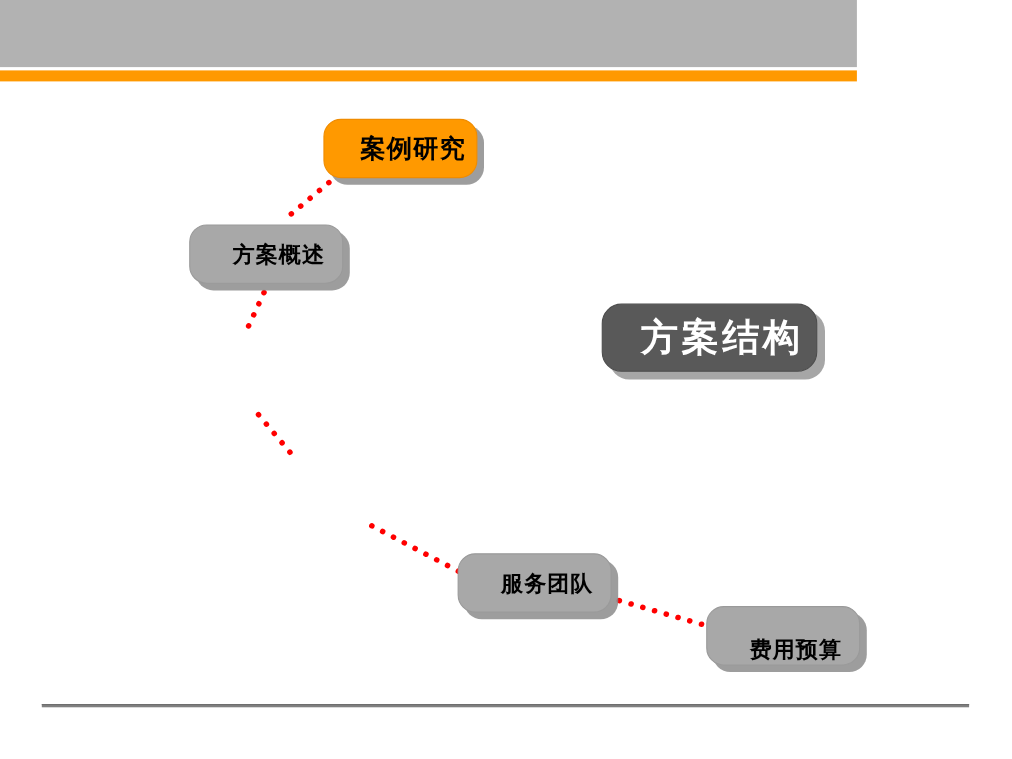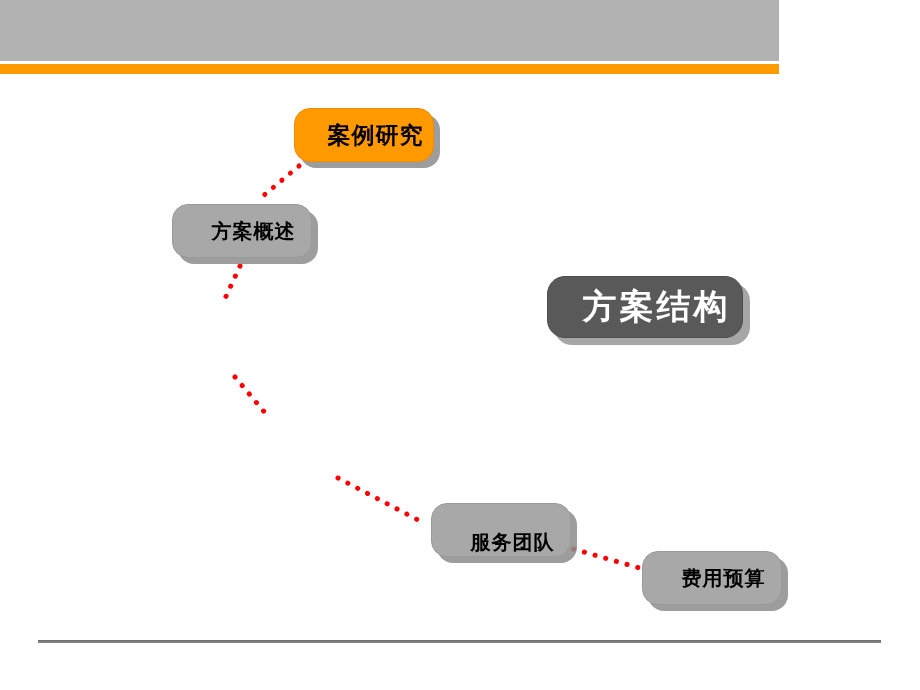--- a/index.html
+++ b/index.html
@@ -122,25 +122,25 @@
   <div class="node node-accent" style="left:294px; top:108px; width:140px;">
     <span>案例研究</span>
   </div>
 
   <div class="node node-step" style="left:172px; top:204px; width:140px;">
     <span>方案概述</span>
   </div>
 
 
 
-  <div class="node node-step" style="left:431px; top:503px; width:140px;align-items:flex-end;">
+  <div class="node node-step" style="left:416px; top:503px; width:140px;">
     <span>服务团队</span>
   </div>
 
-  <div class="node node-step" style="left:642px; top:551px; width:140px;">
+  <div class="node node-step" style="left:642px; top:551px; width:140px;align-items:flex-end;">
     <span>费用预算</span>
   </div>
 
   <div class="node node-title" style="left:527px; top:276px; width:196px;margin-left:20px;">
     <span>方案结构</span>
   </div>
 
   <div class="footer-rule"></div>
 
 </div>

